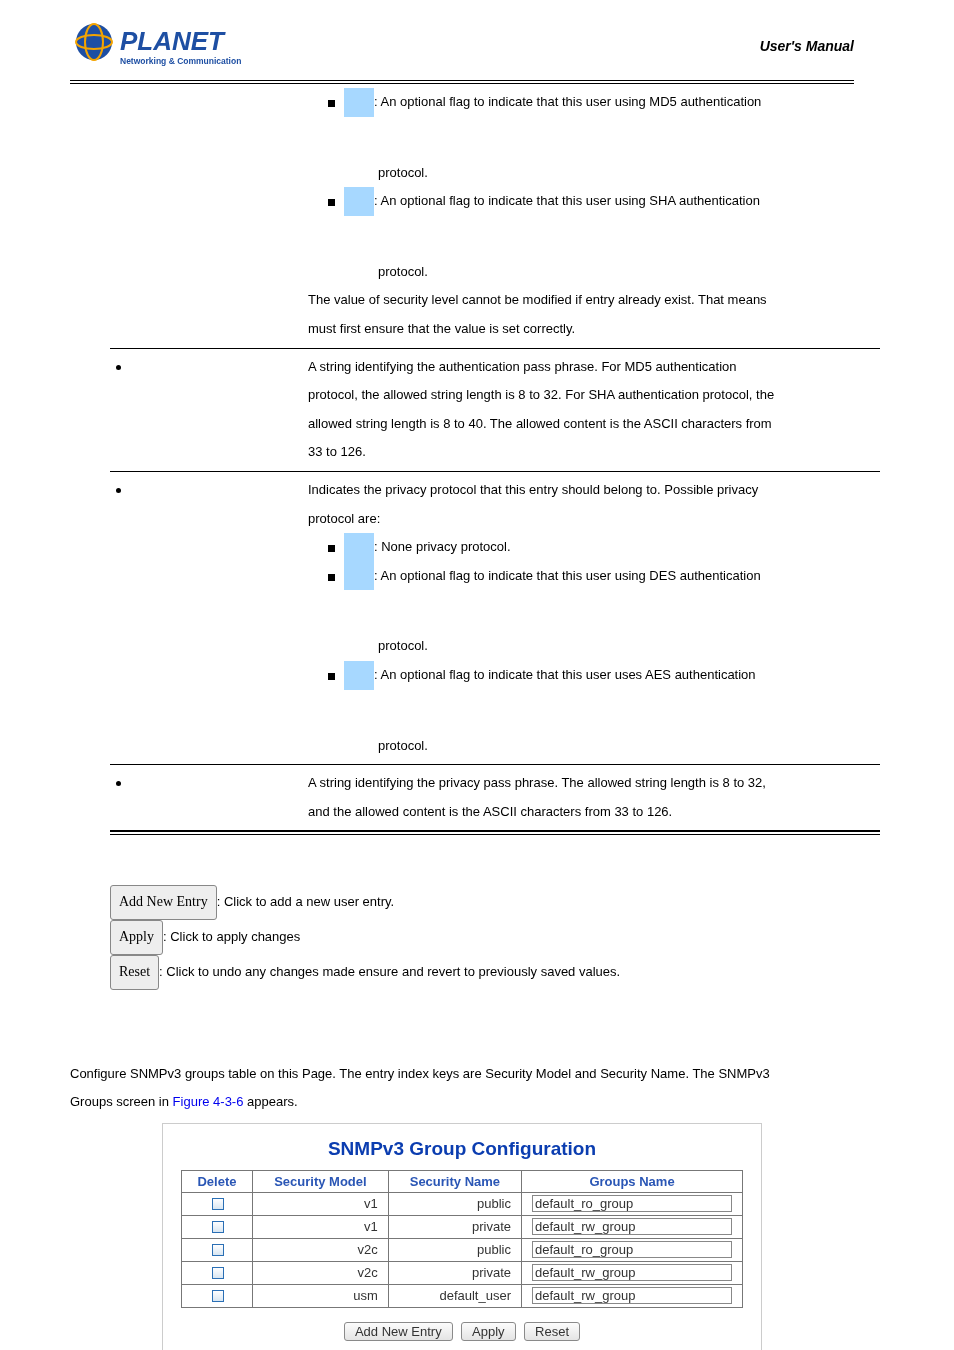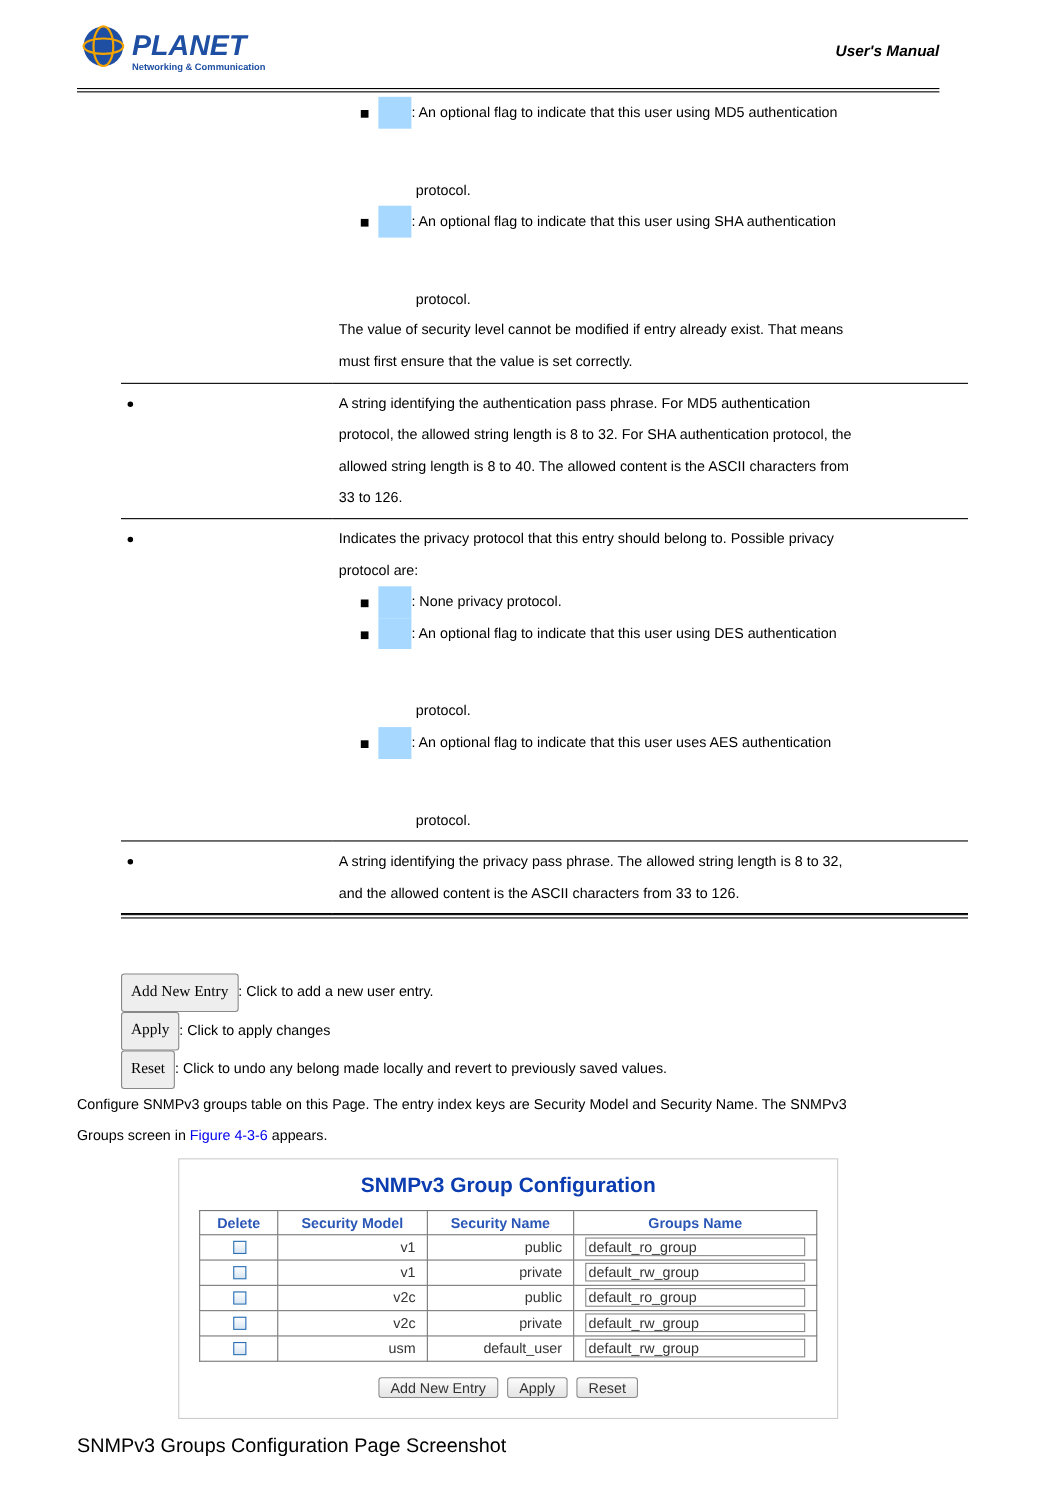--- a/index.html
+++ b/index.html
@@ -15,21 +15,21 @@
   .label-col{width:180px;}
   .bullet-dot{display:inline-block;width:5px;height:5px;border-radius:50%;background:#000;margin-right:10px;vertical-align:middle;}
   .sub-bullet{list-style:none;padding-left:20px;margin:0;}
   .sub-bullet li{position:relative;padding-left:16px;}
   .sub-bullet li::before{content:"";position:absolute;left:0;top:12px;width:7px;height:7px;background:#000;}
   .hl{background:#a7d8ff;display:inline-block;width:30px;}
   .hl-bg{background:#a7d8ff;}
   .indent{padding-left:34px;margin-top:42px;}
   .buttons-section{margin-top:50px;margin-left:40px;font-size:13px;line-height:2.2;}
   .btn-img{display:inline-block;border:1px solid #888;border-radius:3px;background:#eee;padding:1px 8px;font-family:"Times New Roman",serif;font-size:14px;vertical-align:middle;}
-  .section-intro{font-size:13px;line-height:2.2;}
+  .section-intro{margin-top:70px;font-size:13px;line-height:2.2;}
   .fig-link{color:#0000ee;}
   .screenshot{width:600px;margin:6px auto 0 auto;border:1px solid #ccc;padding:14px 18px 18px 18px;box-sizing:border-box;}
   .screenshot-title{text-align:center;color:#0b3db0;font-weight:bold;font-size:19px;margin-bottom:10px;}
   .snmp-table{border-collapse:collapse;margin:0 auto;width:100%;}
   .snmp-table th{border:1px solid #777;background:#fff;color:#2a56b5;font-size:13px;font-weight:bold;padding:3px 10px;}
   .snmp-table td{border:1px solid #777;font-size:13px;padding:2px 10px;color:#333;}
   .snmp-table td.sm,.snmp-table td.sn{text-align:right;}
   .snmp-table td.gn{text-align:right;}
   .snmp-table td.del{text-align:center;width:50px;}
   .snmp-table td.gn input{width:100%;border:1px solid #888;font-size:13px;text-align:left;color:#333;height:17px;box-sizing:border-box;padding-right:2px;}
@@ -117,21 +117,21 @@
   <hr class="thick-hr">
 
   <div class="buttons-section">
     <div>
       <span class="btn-img">Add New Entry</span><span>: Click to add a new user entry.</span>
     </div>
     <div>
       <span class="btn-img">Apply</span><span>: Click to apply changes</span>
     </div>
     <div>
-      <span class="btn-img">Reset</span><span>: Click to undo any belong made locally and revert to previously saved values.</span>
+      <span class="btn-img">Reset</span><span>: Click to undo any changes made ensure and revert to previously saved values.</span>
     </div>
   </div>
 
   <div class="section-intro">
     <div>Configure SNMPv3 groups table on this Page. The entry index keys are Security Model and Security Name. The SNMPv3</div>
     <div>
       <span>Groups screen in </span><span class="fig-link">Figure 4-3-6</span><span> appears.</span>
     </div>
   </div>
 

